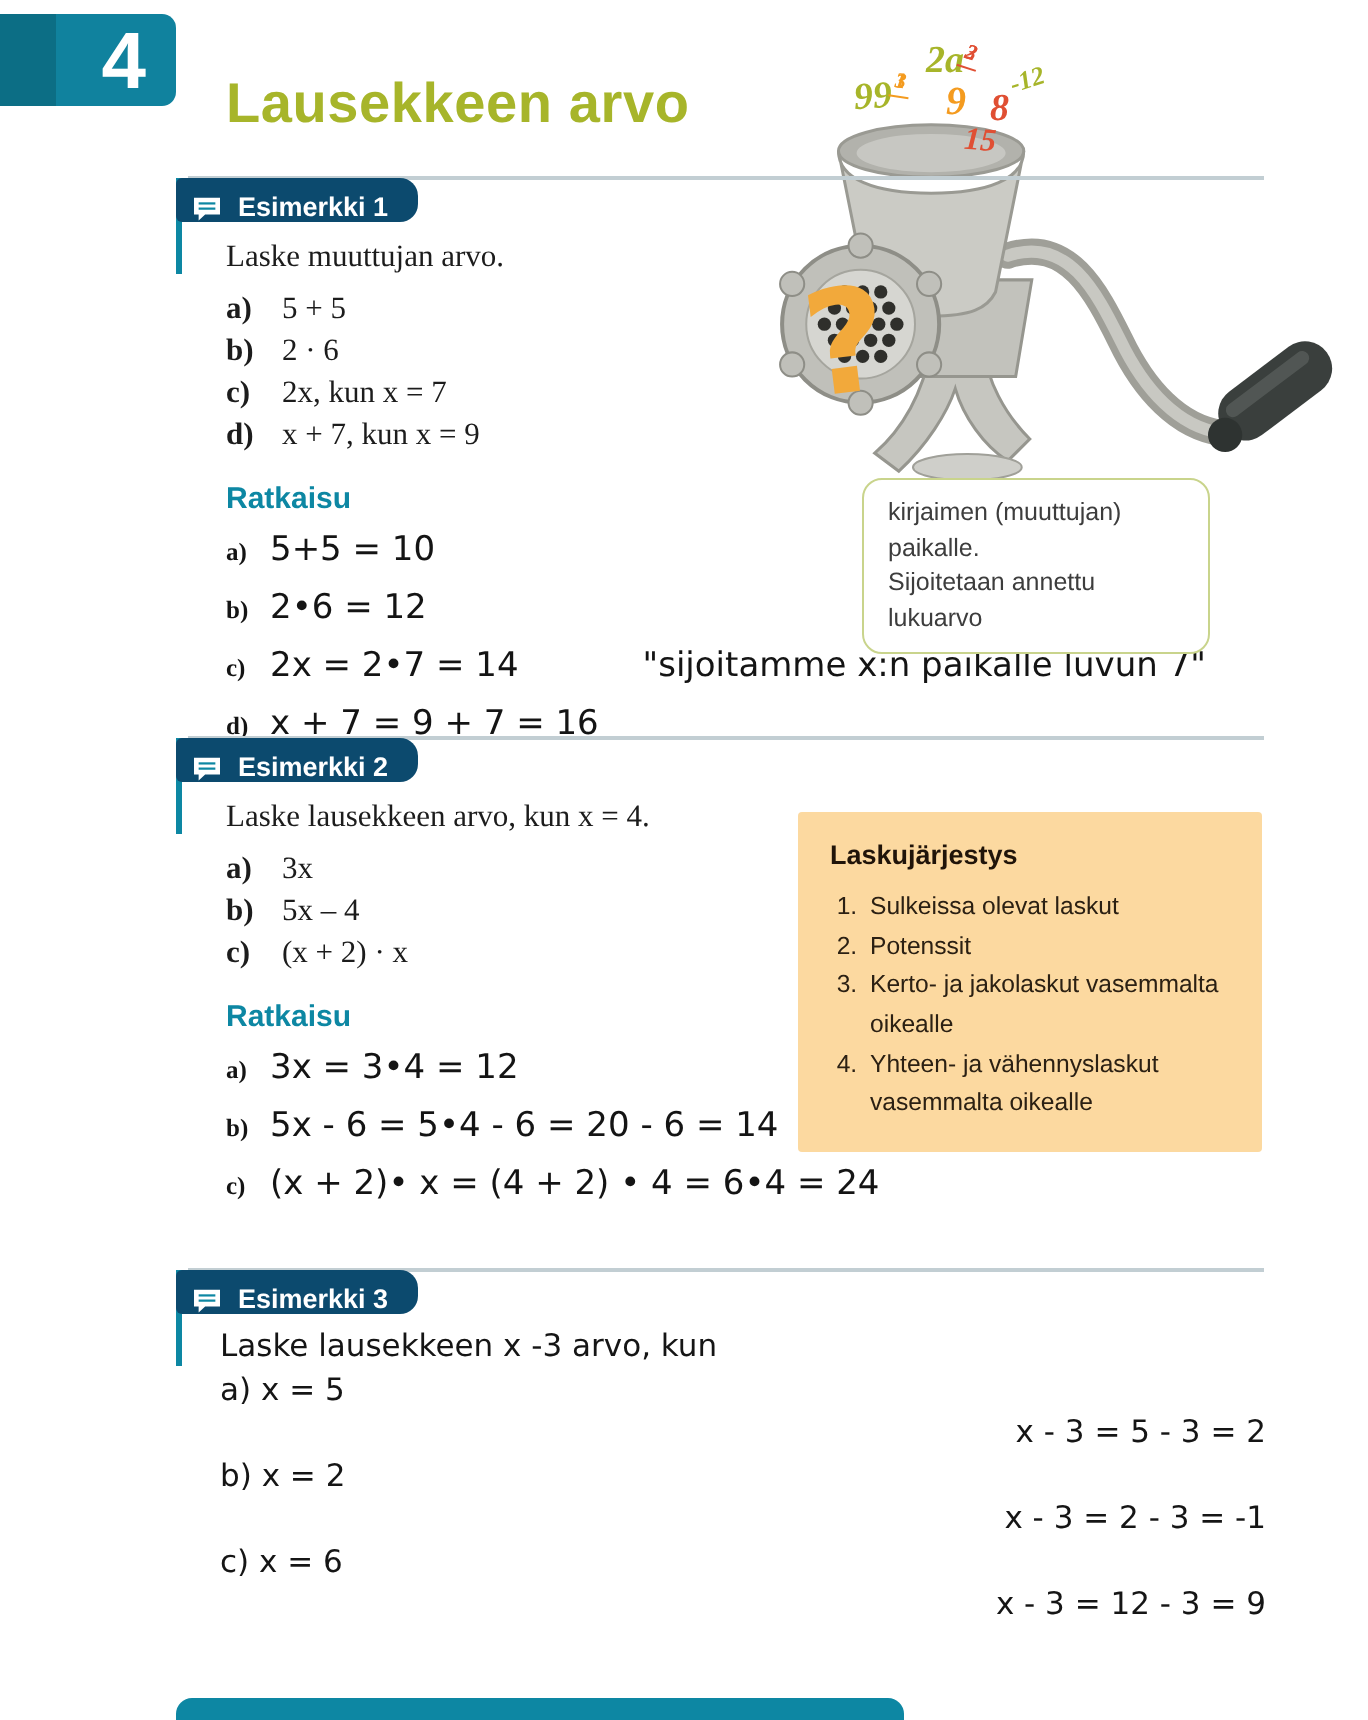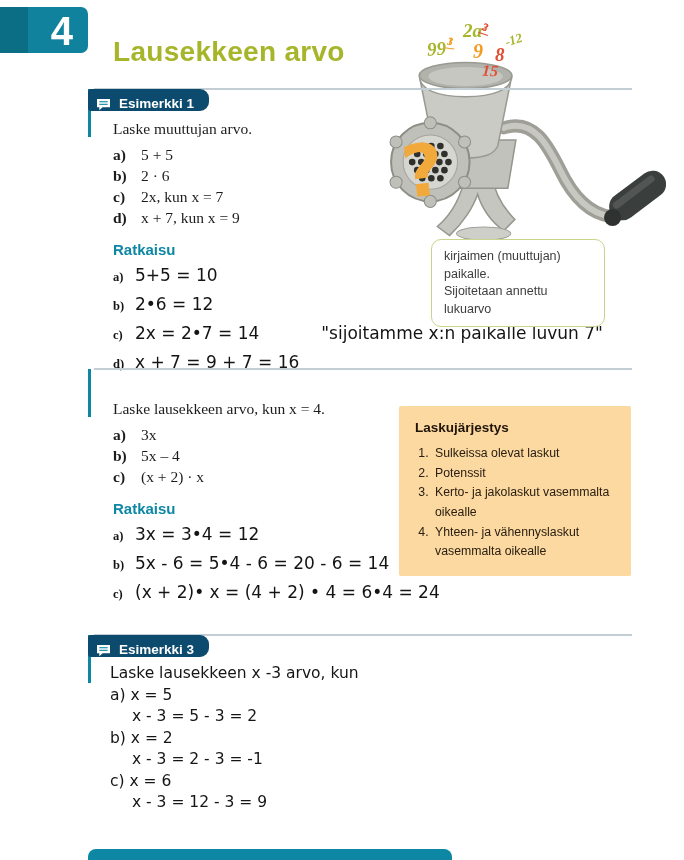--- a/index.html
+++ b/index.html
@@ -61,21 +61,21 @@
   
   .order-box{position:absolute;left:399px;top:406px;width:232px;box-sizing:border-box;
     background:#fcd9a0;border-radius:2px;padding:14px 14px 14px 16px;}
   .order-box h3{margin:0;font-size:13.5px;color:#201409;}
   .order-box ol{margin:9px 0 0 0;padding-left:17px;font-size:12.3px;color:#2b2013;line-height:1.6;}
   .order-box li{padding-left:3px;}
 
   
   .ex3-content{margin:29px 0 0 22px;font-family:"DejaVu Sans",sans-serif;font-size:15.5px;
     color:#151515;line-height:21.5px;}
-  .ex3-content .calc{padding-left:22px;}
+  .ex3-content .calc{padding-left:22px;text-align:right;}
 
   
   .next-bar{position:absolute;left:88px;top:849px;width:364px;height:11px;
     background:#0d87a3;border-radius:8px 8px 0 0;}
 </style>
 </head>
 <body>
 
 <div class="chapter-box">
   <div class="shade"></div>
@@ -209,20 +209,28 @@
 </section>
 
 <div class="bubble">
   <div>kirjaimen (muuttujan) paikalle.</div>
   <div>Sijoitetaan annettu lukuarvo</div>
 </div>
 
 <section class="example ex2">
   <div class="rule"></div>
   <div class="vline"></div>
+  <div class="badge">
+    <svg width="15" height="13" viewBox="0 0 16 14">
+      <path d="M1 1 h14 v9 h-8 l-3.5 3.2 v-3.2 h-2.5 z" fill="#ffffff"></path>
+      <line x1="3.5" y1="4" x2="12.5" y2="4" stroke="#0d87a3" stroke-width="1.2"></line>
+      <line x1="3.5" y1="6.8" x2="12.5" y2="6.8" stroke="#0d87a3" stroke-width="1.2"></line>
+    </svg>
+    <span>Esimerkki 2</span>
+  </div>
   <div class="ex-content">
     <div class="intro">Laske lausekkeen arvo, kun x = 4.</div>
     <div class="task">
       <span class="tl">a)</span>
       <span>3x</span>
     </div>
     <div class="task">
       <span class="tl">b)</span>
       <span>5x – 4</span>
     </div>

